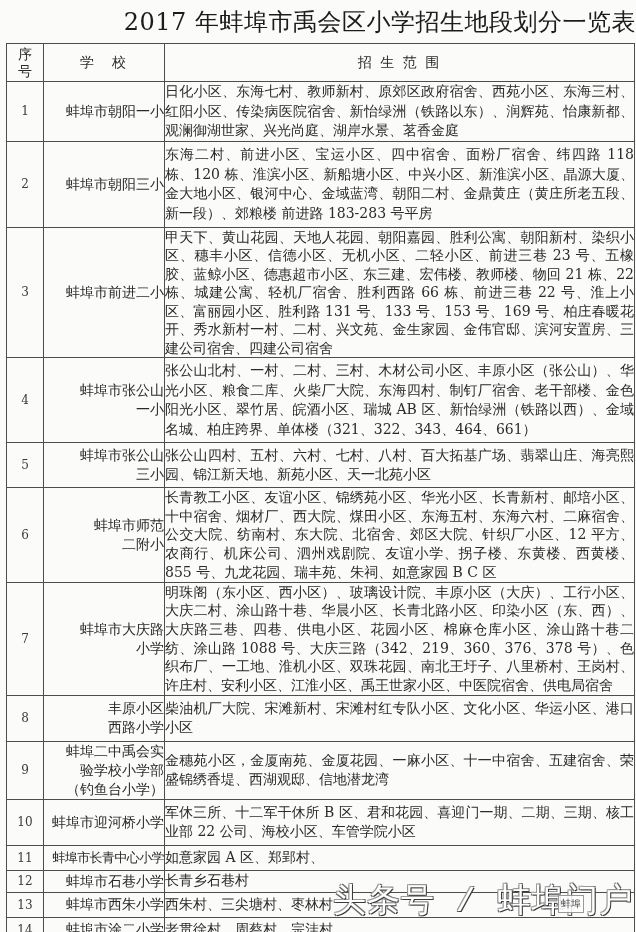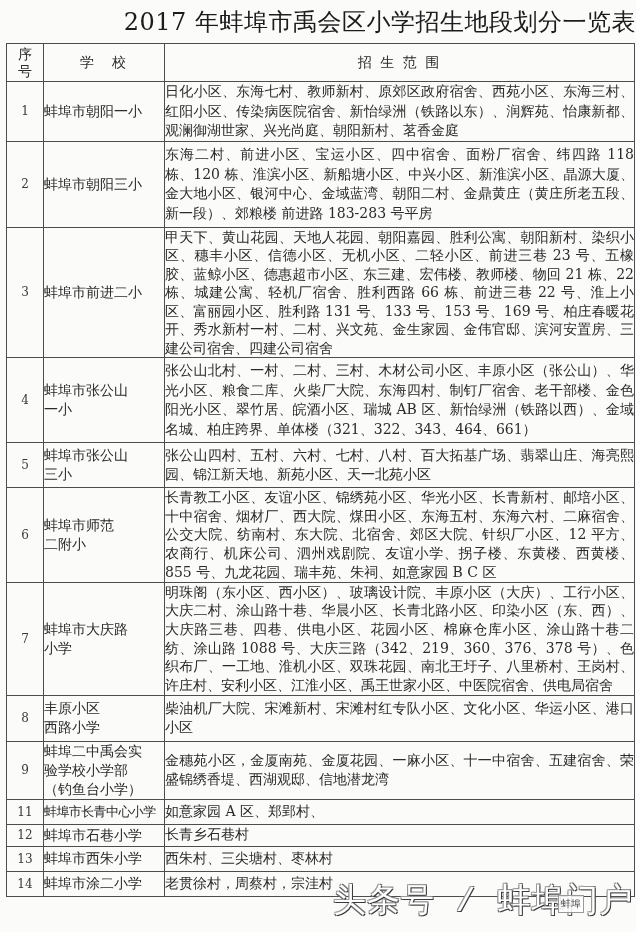--- a/index.html
+++ b/index.html
@@ -21,21 +21,21 @@
     table.grid td, table.grid th {
       border: 1px solid #4d4d4d; padding: 0; vertical-align: middle;
       font-weight: normal;
     }
     th { font-size: 14px; color: #2a2a2a; }
     th.h-index { white-space: pre-line; line-height: 17px; }
     th.h-school { letter-spacing: 2px; }
     th.h-range { letter-spacing: 2px; }
     td.idx { text-align: center; font-size: 12px; color: #3a3a3a; }
     td.school {
-      text-align: left; font-size: 14px; line-height: 19px;
+      text-align: right; font-size: 14px; line-height: 19px;
       white-space: pre-line; padding: 0 2px;
     }
     td.school.tight { font-size: 13px; letter-spacing: -0.6px; }
     td.range {
       font-size: 14px; line-height: 19.5px; text-align: justify;
       padding: 0 3px 0 5px; color: #2a2a2a;
     }
     tr.lh-tight td.range { line-height: 18.5px; }
     tr.lh-mid td.range { line-height: 18.7px; }
     .watermark {
@@ -68,21 +68,21 @@
       <th class="h-index">序
 号</th>
       <th class="h-school">学　校</th>
       <th class="h-range">招 生 范 围</th>
     </tr>
   </thead>
   <tbody>
     <tr style="height:57px">
       <td class="idx">1</td>
       <td class="school">蚌埠市朝阳一小</td>
-      <td class="range">日化小区、东海七村、教师新村、原郊区政府宿舍、西苑小区、东海三村、红阳小区、传染病医院宿舍、新怡绿洲（铁路以东）、润辉苑、怡康新都、观澜御湖世家、兴光尚庭、朝阳新村、茗香金庭</td>
+      <td class="range">日化小区、东海七村、教师新村、原郊区政府宿舍、西苑小区、东海三村、红阳小区、传染病医院宿舍、新怡绿洲（铁路以东）、润辉苑、怡康新都、观澜御湖世家、兴光尚庭、湖岸水景、茗香金庭</td>
     </tr>
     <tr style="height:86px">
       <td class="idx">2</td>
       <td class="school">蚌埠市朝阳三小</td>
       <td class="range">东海二村、前进小区、宝运小区、四中宿舍、面粉厂宿舍、纬四路 118 栋、120 栋、淮滨小区、新船塘小区、中兴小区、新淮滨小区、晶源大厦、金大地小区、银河中心、金域蓝湾、朝阳二村、金鼎黄庄（黄庄所老五段、新一段）、郊粮楼 前进路 183-283 号平房</td>
     </tr>
     <tr class="lh-tight" style="height:130px">
       <td class="idx">3</td>
       <td class="school">蚌埠市前进二小</td>
       <td class="range">甲天下、黄山花园、天地人花园、朝阳嘉园、胜利公寓、朝阳新村、染织小区、穗丰小区、信德小区、无机小区、二轻小区、前进三巷 23 号、五橡胶、蓝鲸小区、德惠超市小区、东三建、宏伟楼、教师楼、物回 21 栋、22 栋、城建公寓、轻机厂宿舍、胜利西路 66 栋、前进三巷 22 号、淮上小区、富丽园小区、胜利路 131 号、133 号、153 号、169 号、柏庄春暖花开、秀水新村一村、二村、兴文苑、金生家园、金伟官邸、滨河安置房、三建公司宿舍、四建公司宿舍</td>
@@ -117,20 +117,25 @@
 西路小学</td>
       <td class="range">柴油机厂大院、宋滩新村、宋滩村红专队小区、文化小区、华运小区、港口小区</td>
     </tr>
     <tr style="height:57px">
       <td class="idx">9</td>
       <td class="school">蚌埠二中禹会实
 验学校小学部
 （钓鱼台小学）</td>
       <td class="range">金穗苑小区，金厦南苑、金厦花园、一麻小区、十一中宿舍、五建宿舍、荣盛锦绣香堤、西湖观邸、信地潜龙湾</td>
     </tr>
+    <tr style="height:46px">
+      <td class="idx">10</td>
+      <td class="school">蚌埠市迎河桥小学</td>
+      <td class="range">军休三所、十二军干休所 B 区、君和花园、喜迎门一期、二期、三期、核工业部 22 公司、海校小区、车管学院小区</td>
+    </tr>
     <tr style="height:25px">
       <td class="idx">11</td>
       <td class="school tight">蚌埠市长青中心小学</td>
       <td class="range">如意家园 A 区、郑郢村、</td>
     </tr>
     <tr style="height:22px">
       <td class="idx">12</td>
       <td class="school">蚌埠市石巷小学</td>
       <td class="range">长青乡石巷村</td>
     </tr>

